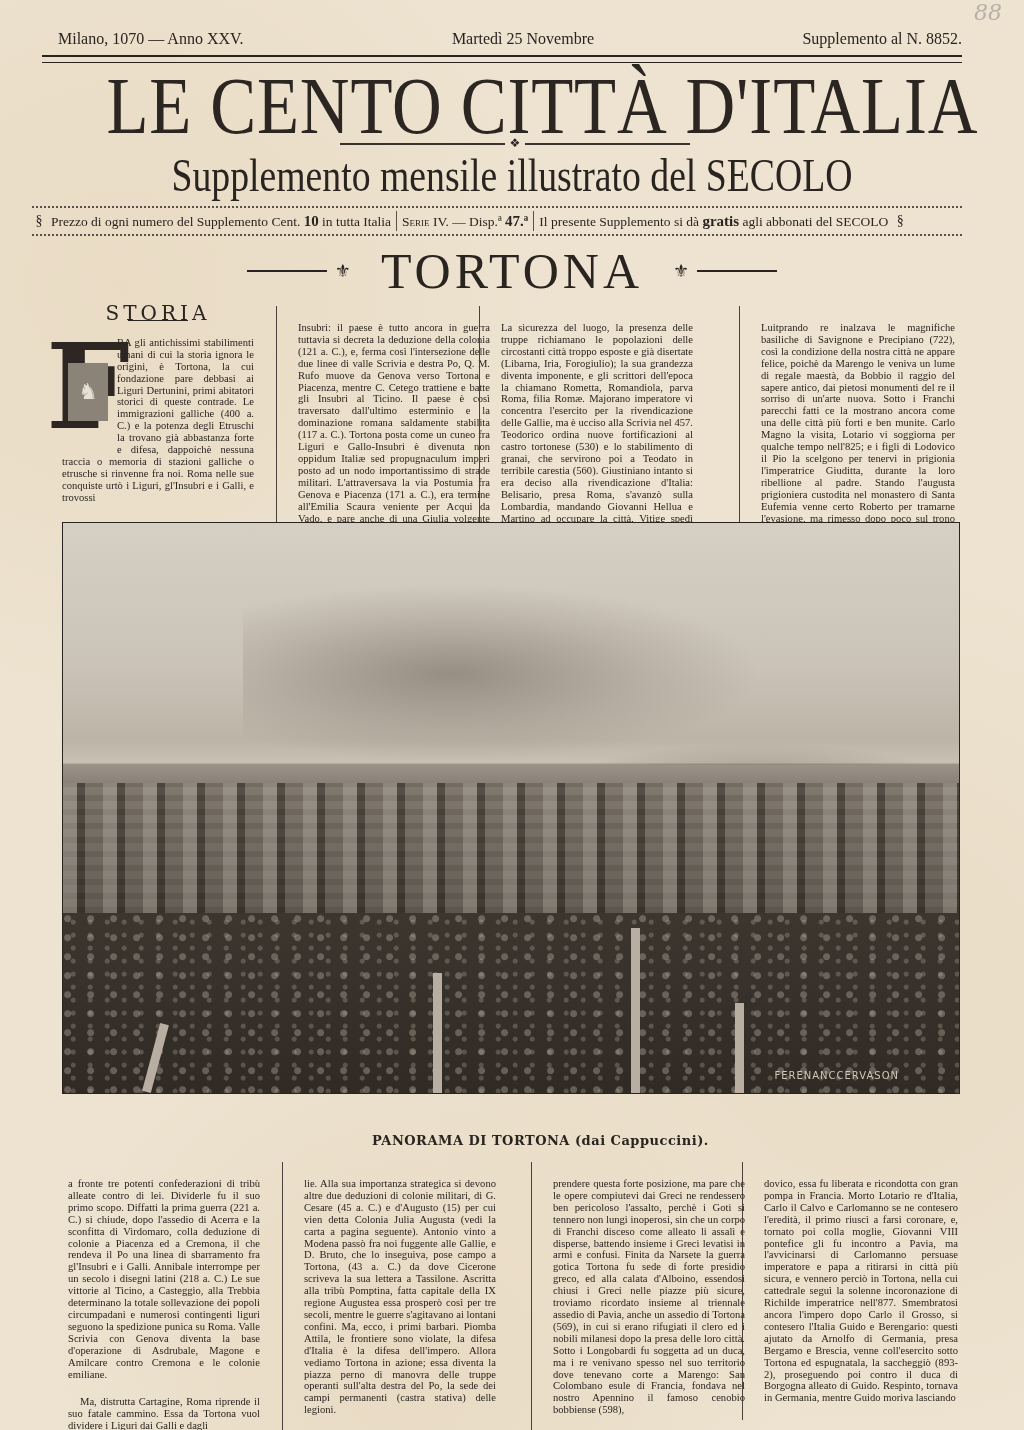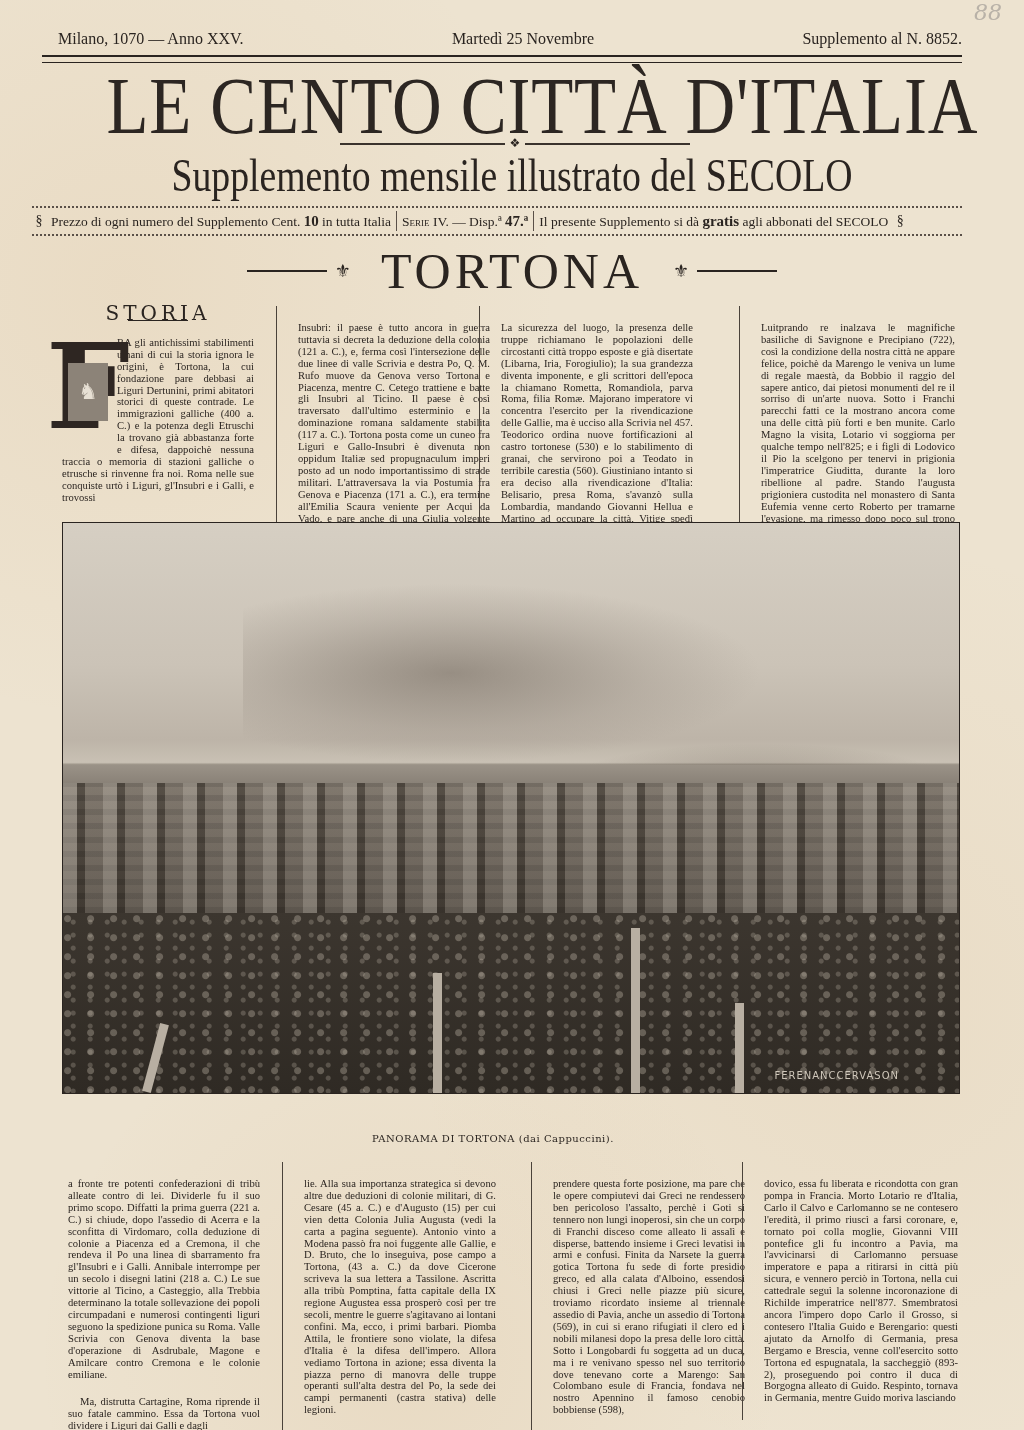--- a/index.html
+++ b/index.html
@@ -127,21 +127,21 @@
       radial-gradient(circle at 20% 30%, rgba(200,190,175,0.35) 0 3px, transparent 4px) 0 0/23px 19px,
       radial-gradient(circle at 60% 70%, rgba(210,200,185,0.25) 0 2px, transparent 3px) 0 0/17px 13px,
       linear-gradient(#3c362f, #2f2a24);
   }
   .figure .post { position: absolute; width: 9px; background: #b8afa2; bottom: 0; }
   .figure .signature {
     position: absolute; right: 60px; bottom: 12px; font-size: 10px; color: #cfc7ba;
     letter-spacing: 1px; font-family: "DejaVu Sans", sans-serif;
   }
   .caption {
-    position: absolute; left: 372px; top: 1133px; font-size: 10px; font-weight: normal;
+    position: absolute; left: 372px; top: 1133px; font-size: 13px; font-weight: bold;
     letter-spacing: 0.5px; font-family: "DejaVu Serif", serif;
   }
 </style>
 </head>
 <body>
 
 <div class="page">
 
   <div class="handnote">88</div>
 

